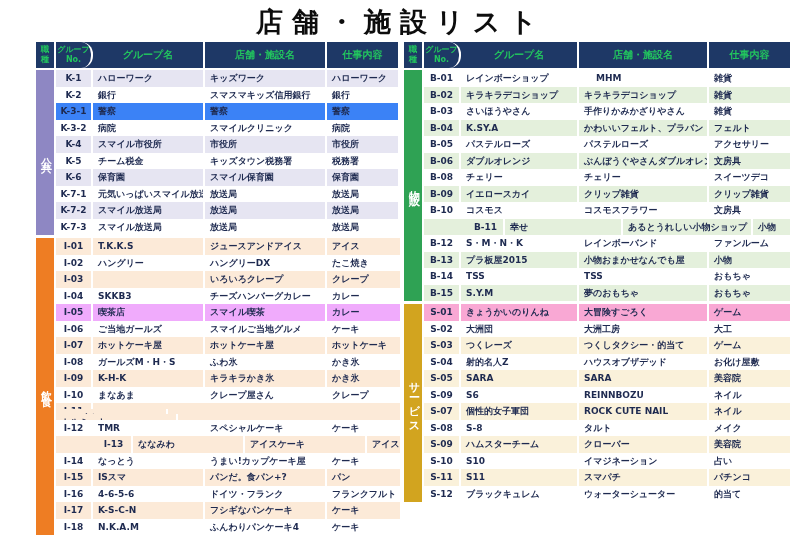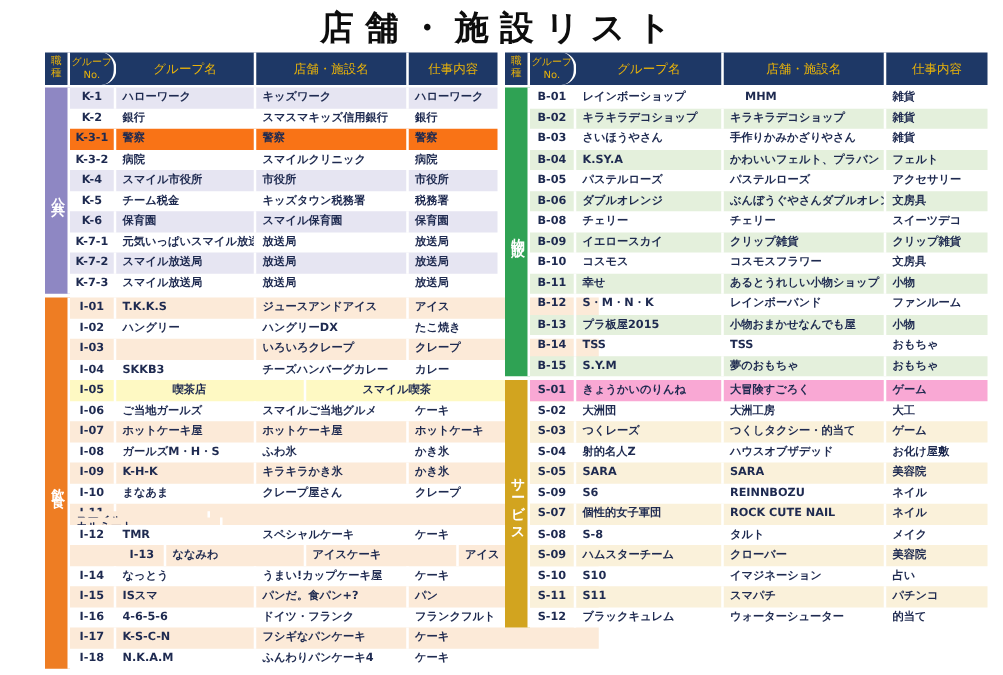--- a/index.html
+++ b/index.html
@@ -21,21 +21,21 @@
   .tables {
     position: absolute; left: 36px; top: 42px;
     display: flex; gap: 6px; align-items: flex-start;
   }
   .table.left  { width: 362px; }
   .table.right { width: 386px; }
 
   
   .thead {
     display: flex; height: 26px; margin-bottom: 2px;
-    background: #1E3866; color: #eab308; font-weight: normal;
+    background: #1E3866; color: #22c55e; font-weight: bold;
   }
   .thead .hcell {
     display: flex; align-items: center; justify-content: center;
     border-right: 2px solid #ffffff; text-align: center;
     overflow: hidden;
   }
   .thead .hcell:last-child { border-right: none; }
   .h-shoku { width: 20px; font-size: 8.5px; line-height: 1.15; }
   .h-shoku .stack { width: 10px; word-break: break-all; }
   .h-no { width: 37px; font-size: 8px; line-height: 1.25; flex-direction: column; border-radius: 12px; }
@@ -106,21 +106,21 @@
                 <div class="cell c-group">ハローワーク</div>
                 <div class="cell c-store">キッズワーク</div>
                 <div class="cell c-job">ハローワーク</div>
               </div>
               <div class="row">
                 <div class="cell c-no">K-2</div>
                 <div class="cell c-group">銀行</div>
                 <div class="cell c-store">スマスマキッズ信用銀行</div>
                 <div class="cell c-job">銀行</div>
               </div>
-              <div class="row" style="background: #f97316;">
+              <div class="row" style="background: #3b82f6;">
                 <div class="cell c-no">K-3-1</div>
                 <div class="cell c-group">警察</div>
                 <div class="cell c-store">警察</div>
                 <div class="cell c-job">警察</div>
               </div>
               <div class="row">
                 <div class="cell c-no">K-3-2</div>
                 <div class="cell c-group">病院</div>
                 <div class="cell c-store">スマイルクリニック</div>
                 <div class="cell c-job">病院</div>
@@ -185,21 +185,21 @@
                 <div class="cell c-group"></div>
                 <div class="cell c-store">いろいろクレープ</div>
                 <div class="cell c-job">クレープ</div>
               </div>
               <div class="row">
                 <div class="cell c-no">I-04</div>
                 <div class="cell c-group">SKKB3</div>
                 <div class="cell c-store">チーズハンバーグカレー</div>
                 <div class="cell c-job">カレー</div>
               </div>
-              <div class="row" style="background: #fef9c3; gap: 40px;">
+              <div class="row" style="background: #f0abfc;">
                 <div class="cell c-no">I-05</div>
                 <div class="cell c-group">喫茶店</div>
                 <div class="cell c-store">スマイル喫茶</div>
                 <div class="cell c-job">カレー</div>
               </div>
               <div class="row">
                 <div class="cell c-no">I-06</div>
                 <div class="cell c-group">ご当地ガールズ</div>
                 <div class="cell c-store">スマイルご当地グルメ</div>
                 <div class="cell c-job">ケーキ</div>
@@ -347,21 +347,21 @@
                 <div class="cell c-group">イエロースカイ</div>
                 <div class="cell c-store">クリップ雑貨</div>
                 <div class="cell c-job">クリップ雑貨</div>
               </div>
               <div class="row">
                 <div class="cell c-no">B-10</div>
                 <div class="cell c-group">コスモス</div>
                 <div class="cell c-store">コスモスフラワー</div>
                 <div class="cell c-job">文房具</div>
               </div>
-              <div class="row" style="background: rgb(228, 240, 220);">
+              <div class="row" style="background: rgb(228, 240, 220); padding-left: 44px;">
                 <div class="cell c-no">B-11</div>
                 <div class="cell c-group">幸せ</div>
                 <div class="cell c-store">あるとうれしい小物ショップ</div>
                 <div class="cell c-job">小物</div>
               </div>
               <div class="row">
                 <div class="cell c-no">B-12</div>
                 <div class="cell c-group">S・M・N・K</div>
                 <div class="cell c-store">レインボーバンド</div>
                 <div class="cell c-job">ファンルーム</div>

